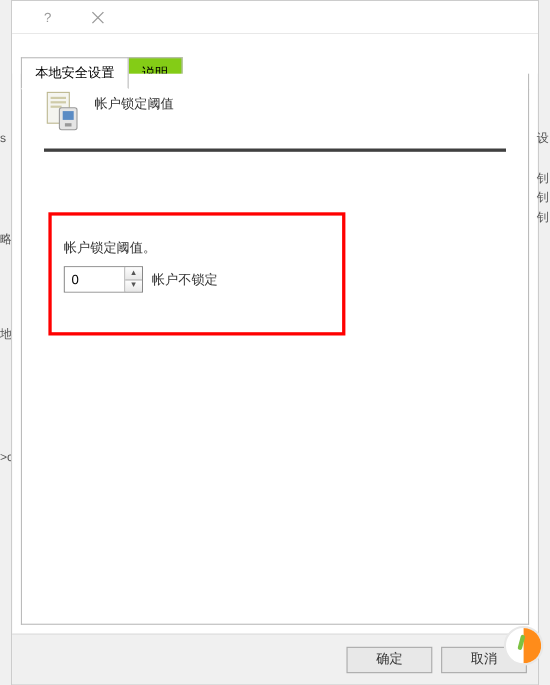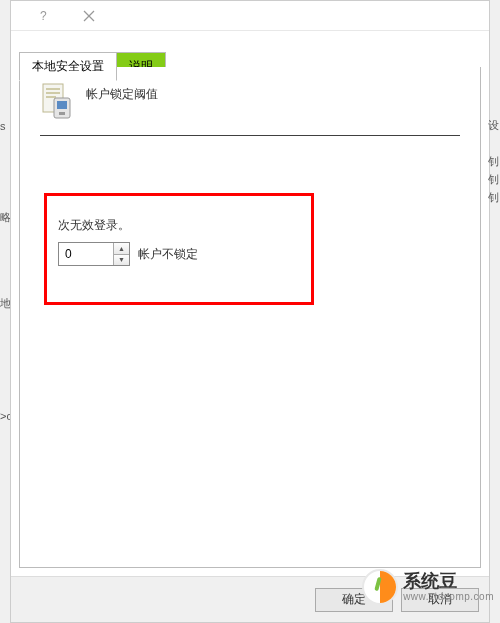--- a/index.html
+++ b/index.html
@@ -75,21 +75,21 @@
       border-top: none;
       margin: 0 8px 8px 8px;
       padding: 15px 20px;
       position: relative;
     }
     .policy-header {
       display: flex;
       align-items: flex-start;
       gap: 12px;
       padding-bottom: 15px;
-      border-bottom: 1px solid #404040;
+      border-bottom: 3px solid #404040;
     }
     .policy-icon {
       width: 34px;
       height: 38px;
       position: relative;
       flex-shrink: 0;
     }
     .policy-icon svg { width: 34px; height: 38px; }
     .policy-title {
       font-size: 12px;
@@ -273,21 +273,21 @@
           <rect x="17" y="19" width="10" height="8" fill="#5a8bc4"></rect>
           <rect x="19" y="30" width="6" height="3" fill="#999"></rect>
         </svg>
       </div>
       <div class="policy-title">帐户锁定阈值</div>
     </div>
 
     <div class="highlight-box"></div>
 
     <div class="setting-area">
-      <div class="setting-label">次无效登录。</div>
+      <div class="setting-label">帐户锁定阈值。</div>
       <div class="setting-row">
         <div class="spinner">
           <input class="spinner-input" value="0" style="">
           <div class="spinner-btns">
             <div class="spinner-btn">▲</div>
             <div class="spinner-btn">▼</div>
           </div>
         </div>
         <span class="suffix-label">帐户不锁定</span>
       </div>
@@ -304,17 +304,13 @@
 
 <div style="position:absolute; right:0; top:118px; width:12px; font-size:11px; color:#555;">
   <div style="position:absolute; top:0">设</div>
   <div style="position:absolute; top:36px">钊</div>
   <div style="position:absolute; top:54px">钊</div>
   <div style="position:absolute; top:72px">钊</div>
 </div>
 
 <div class="watermark">
   <div class="wm-icon"></div>
-  <div class="wm-text">
-    <span class="wm-main">系统豆</span>
-    <span class="wm-sub">www.xtdcomp.com</span>
-  </div>
 </div>
 
 </body></html>

